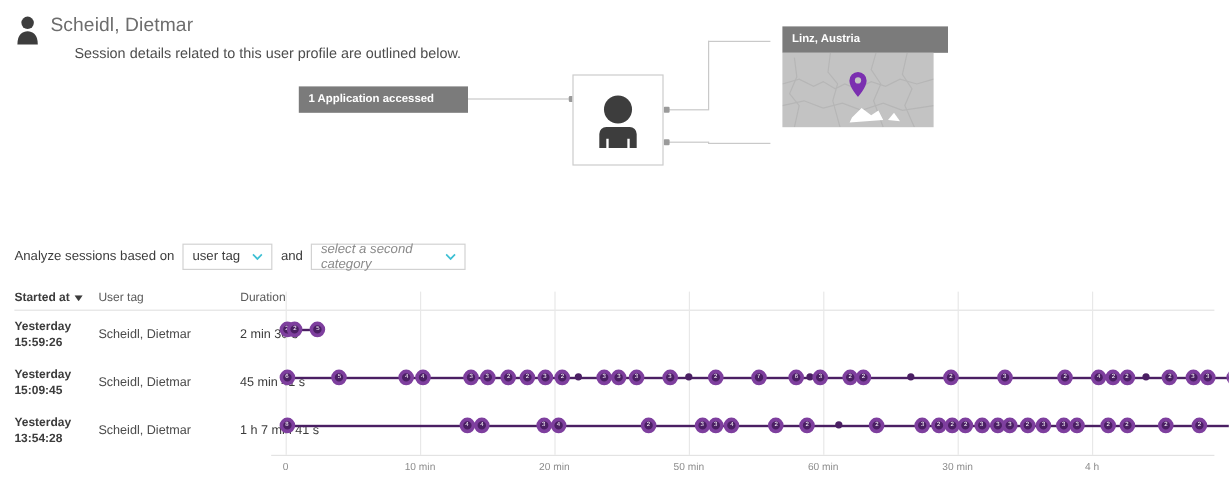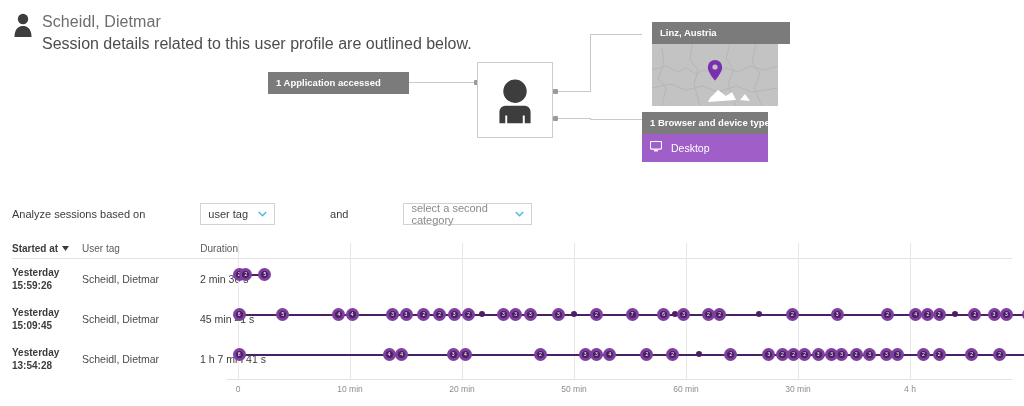--- a/index.html
+++ b/index.html
@@ -15,21 +15,21 @@
   
   .header { position: absolute; left: 12px; top: 12px; }
   .header-row { display: flex; align-items: flex-start; }
   .person-glyph { width: 22px; height: 26px; margin-right: 8px; flex: none; }
   .title-block { padding-top: 1px; }
   .page-title {
     font-size: 16px; color: #6d6d6d; font-weight: 400;
     letter-spacing: .1px; line-height: 18px;
   }
   .page-subtitle {
-    font-size: 16px; color: #4d4d4d; margin-top: 6px; line-height: 14px;
+    font-size: 12px; color: #4d4d4d; margin-top: 6px; line-height: 14px; margin-left: 20px;
   }
 
   
   .diagram { position: absolute; left: 0; top: 14px; width: 1024px; height: 152px; }
   .d-box { position: absolute; }
   .cap-bar {
     background: #7b7b7b; color: #ffffff; font-size: 9.5px;
     font-weight: 700; padding: 5px 8px; line-height: 12px; white-space: nowrap;
   }
   .val-bar {
@@ -67,30 +67,30 @@
     padding: 7px 8px; display: flex; align-items: center; gap: 9px; line-height: 13px;
   }
 
   
   .sec-title {
     position: absolute; left: 12px; top: 172px;
     font-size: 15px; color: #6d6d6d; font-weight: 400; letter-spacing: .1px;
   }
   .controls {
     position: absolute; left: 12px; top: 203px;
-    display: flex; align-items: center; font-size: 11px; color: #3c3c3c; gap: 48px;
+    display: flex; align-items: center; font-size: 11px; color: #3c3c3c;
   }
   .ctl-label { margin-right: 7px; }
   .ctl-and { margin: 0 7px; }
   .select {
     border: 1px solid #d2d2d2; background: #fff; height: 22px;
     display: flex; align-items: center; padding: 0 7px; gap: 10px;
     font-size: 11px; color: #3c3c3c; min-width: 60px; justify-content: space-between;
   }
-  .select.placeholder { color: #8a8a8a; }
+  .select.placeholder { color: #8a8a8a; font-style: italic; }
   .chev { width: 9px; height: 6px; flex: none; }
 
   
   .tbl { position: absolute; left: 12px; top: 243px; width: 1000px; }
   .thead {
     display: flex; font-size: 10px; color: #5b5b5b;
     border-bottom: 1px solid #e3e3e3; padding-bottom: 4px;
   }
   .th-started { width: 70px; font-weight: 700; color: #3c3c3c; display: flex; align-items: center; gap: 4px; }
   .th-tag { width: 118px; }
@@ -149,21 +149,21 @@
     <div class="conn conn-h" style="left:556px; top:77px; width:34px;"></div>
     <div class="conn conn-v" style="left:590px; top:20px; height:58px;"></div>
     <div class="conn conn-h" style="left:590px; top:20px; width:52px;"></div>
     <div class="conn conn-h" style="left:556px; top:104px; width:34px;"></div>
     <div class="conn conn-v" style="left:590px; top:104px; height:2px;"></div>
     <div class="conn conn-h" style="left:590px; top:105px; width:52px;"></div>
     <div class="node-dot" style="left:474px; top:66px;"></div>
     <div class="node-dot" style="left:553px; top:75px;"></div>
     <div class="node-dot" style="left:553px; top:102px;"></div>
 
-    <div class="d-box" style="left:249px; top:58px; width:141px;margin-left:19px;">
+    <div class="d-box" style="left:249px; top:58px; width:141px;">
       <div class="cap-bar">1 Application accessed</div>
     </div>
 
     <div class="d-box center-box" style="left:477px; top:48px; width:76px; height:76px;">
       <svg class="center-icon" viewBox="0 0 76 76">
         <circle cx="38" cy="29" r="12" fill="#3d3d3d"></circle>
         <path d="M22 62 L22 50 a6 6 0 0 1 6 -6 l20 0 a6 6 0 0 1 6 6 l0 12 l-6 0 l0 -8 l-2 0 l0 8 l-16 0 l0 -8 l-2 0 l0 8 Z" fill="#3d3d3d"></path>
       </svg>
     </div>
 
@@ -182,32 +182,20 @@
           <path d="M58 54 L66 46 L74 52 L80 48 L84 56 L56 58 Z" fill="#ffffff"></path>
           <path d="M88 56 L93 50 L98 57 Z" fill="#ffffff"></path>
           <g>
             <path d="M63 16 a7.2 7.2 0 0 1 7.2 7.2 c0 5.4 -7.2 13.4 -7.2 13.4 c0 0 -7.2 -8 -7.2 -13.4 a7.2 7.2 0 0 1 7.2 -7.2 Z" fill="#7b2fb0"></path>
             <circle cx="63" cy="23" r="2.6" fill="#c3c3c3"></circle>
           </g>
         </svg>
       </div>
     </div>
 
-    <div class="d-box" style="left:642px; top:98px; width:126px;">
-      <div class="cap-bar">1 Browser and device type used</div>
-      <div class="device-row">
-        <span>
-          <svg width="12" height="11" viewBox="0 0 12 11">
-            <rect x="0.5" y="0.5" width="11" height="7.6" rx="1" fill="none" stroke="#ffffff" stroke-width="1.1"></rect>
-            <rect x="4" y="9" width="4" height="1.4" fill="#ffffff"></rect>
-          </svg>
-        </span>
-        <span>Desktop</span>
-      </div>
-    </div>
   </div>
 
 
   <div class="controls">
     <span class="ctl-label">Analyze sessions based on</span>
     <div class="select">
       <span>user tag</span>
       <svg class="chev" viewBox="0 0 9 6">
         <path d="M0.8 1 L4.5 4.8 L8.2 1" fill="none" stroke="#3ec0d4" stroke-width="1.4"></path>
       </svg>

